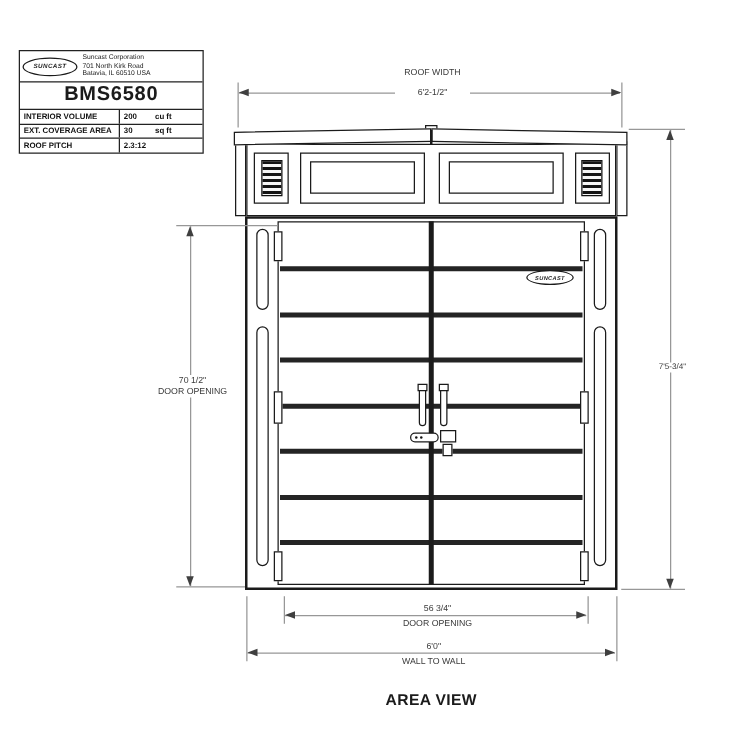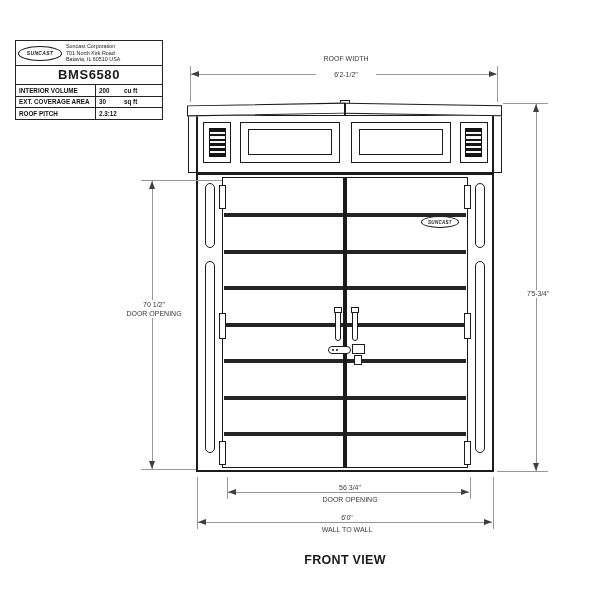--- a/index.html
+++ b/index.html
@@ -22,21 +22,21 @@
   .hinge{position:absolute;width:7px;border:1.2px solid #1b1b1b;background:#fff;box-sizing:border-box;}
   .vent-inner{position:absolute;border:1px solid #111;box-sizing:border-box;
               background:repeating-linear-gradient(180deg,#141414 0px,#141414 2.5px,#f6f6f6 2.5px,#f6f6f6 4.8px);}
   .oval-logo{border:1.5px solid #1b1b1b;border-radius:50%;background:#fff;display:flex;
              align-items:center;justify-content:center;font-weight:bold;font-style:italic;letter-spacing:.3px;}
   
   .tblock{position:absolute;left:15px;top:40px;width:148px;border:1.2px solid #222;background:#fff;box-sizing:border-box;}
   .tb-head{display:flex;align-items:center;gap:4px;padding:3px 2px;height:24px;box-sizing:border-box;}
   .tb-logo{width:42px;height:13px;font-size:5px;flex:0 0 42px;}
   .tb-addr{font-size:5.4px;line-height:1.25;color:#222;}
-  .tb-model{border-top:1.2px solid #222;text-align:center;font-size:13px;font-weight:bold;
+  .tb-model{border-top:1.2px solid #222;text-align:center;font-size:16px;font-weight:bold;
             letter-spacing:.6px;padding:1px 0 2px;}
   .tb-row{display:flex;border-top:1.2px solid #222;font-size:6.3px;font-weight:bold;align-items:center;
           height:10.5px;color:#111;}
   .tb-label{flex:0 0 76px;padding-left:3px;}
   .tb-val{flex:0 0 26px;border-left:1.2px solid #222;padding-left:3px;box-sizing:border-box;height:100%;
           display:flex;align-items:center;}
   .tb-unit{flex:1;padding-left:3px;}
   .caption{position:absolute;left:250px;top:553px;width:190px;text-align:center;font-size:12.5px;
            font-weight:bold;letter-spacing:.3px;color:#1b1b1b;}
   .dot{width:2px;height:2px;border-radius:50%;background:#111;display:inline-block;}
@@ -167,14 +167,14 @@
   <div class="dimtext" style="left:313px;top:495px;width:70px;background:transparent;">DOOR OPENING</div>
 
   <div class="vline" style="left:197px;top:477px;height:52px;"></div>
   <div class="vline" style="left:493px;top:477px;height:52px;"></div>
   <div class="hline" style="left:198px;top:522px;width:294px;"></div>
   <div class="arr arr-l" style="left:198px;top:519px;"></div>
   <div class="arr arr-r" style="left:484px;top:519px;"></div>
   <div class="dimtext" style="left:325px;top:513px;width:40px;background:transparent;">6'0"</div>
   <div class="dimtext" style="left:310px;top:525px;width:70px;background:transparent;">WALL TO WALL</div>
 
-  <div class="caption">FRONT VIEW</div>
+  <div class="caption">AREA VIEW</div>
 </div>
 
 </body></html>

